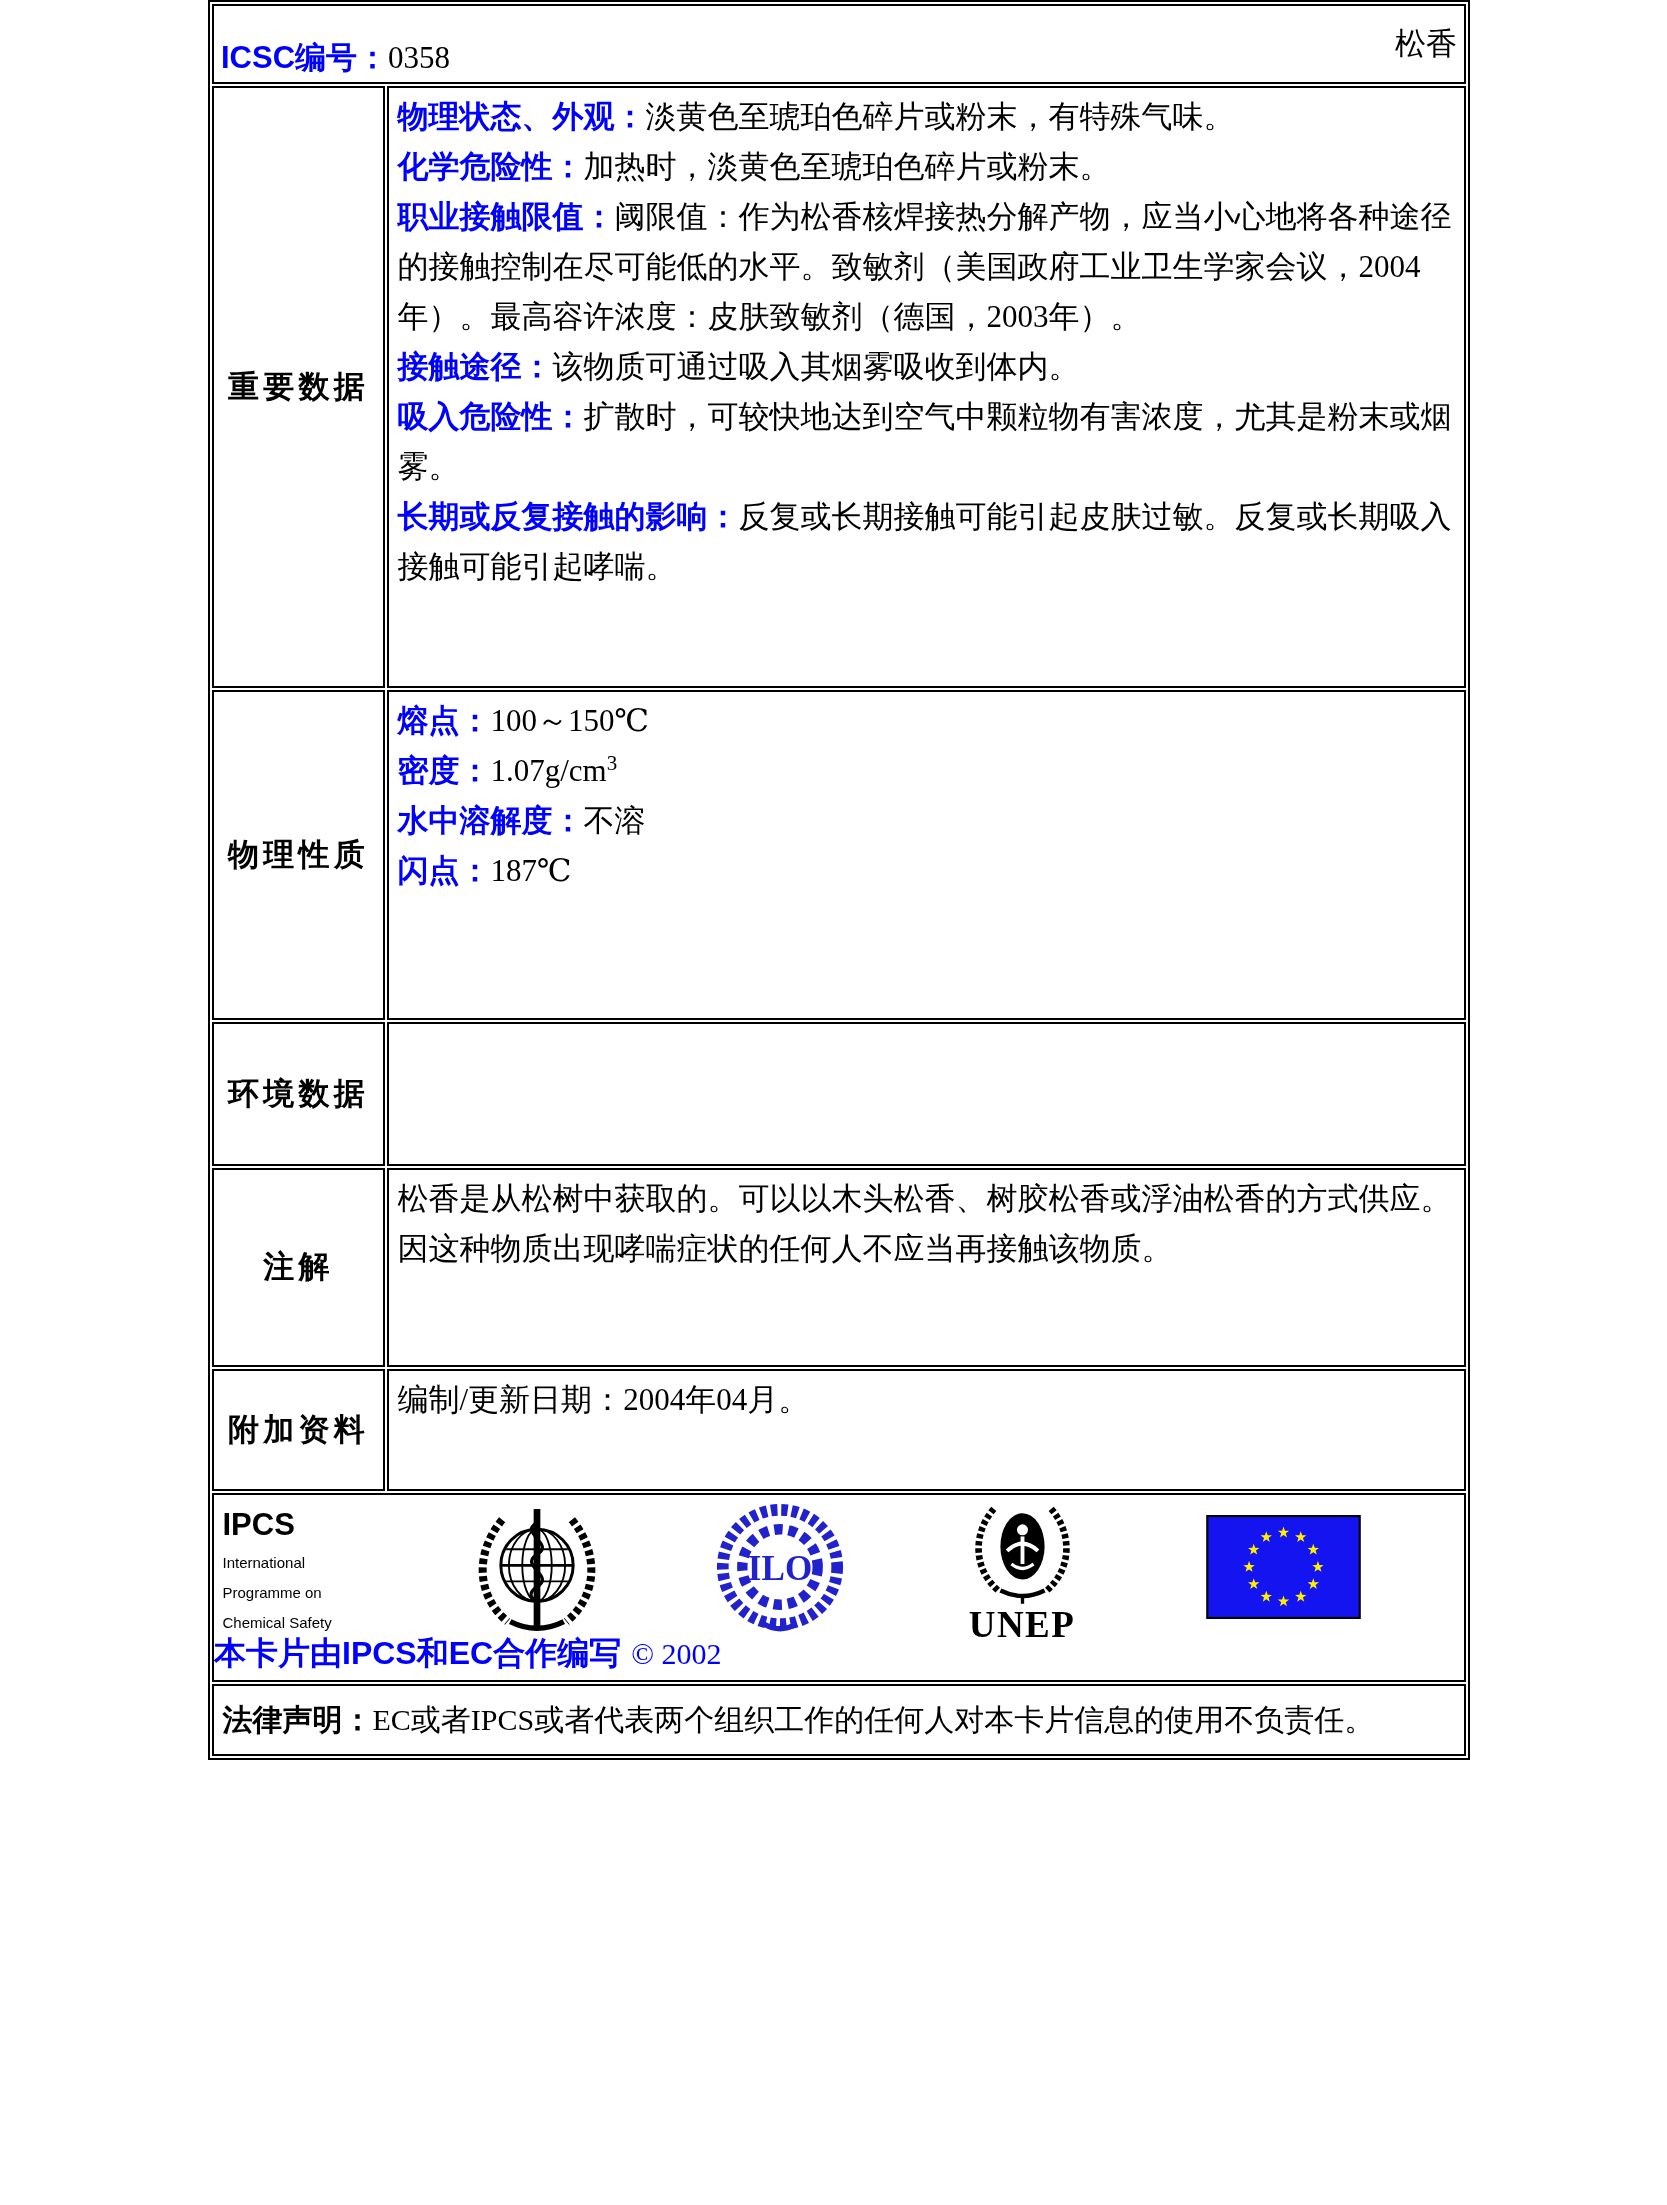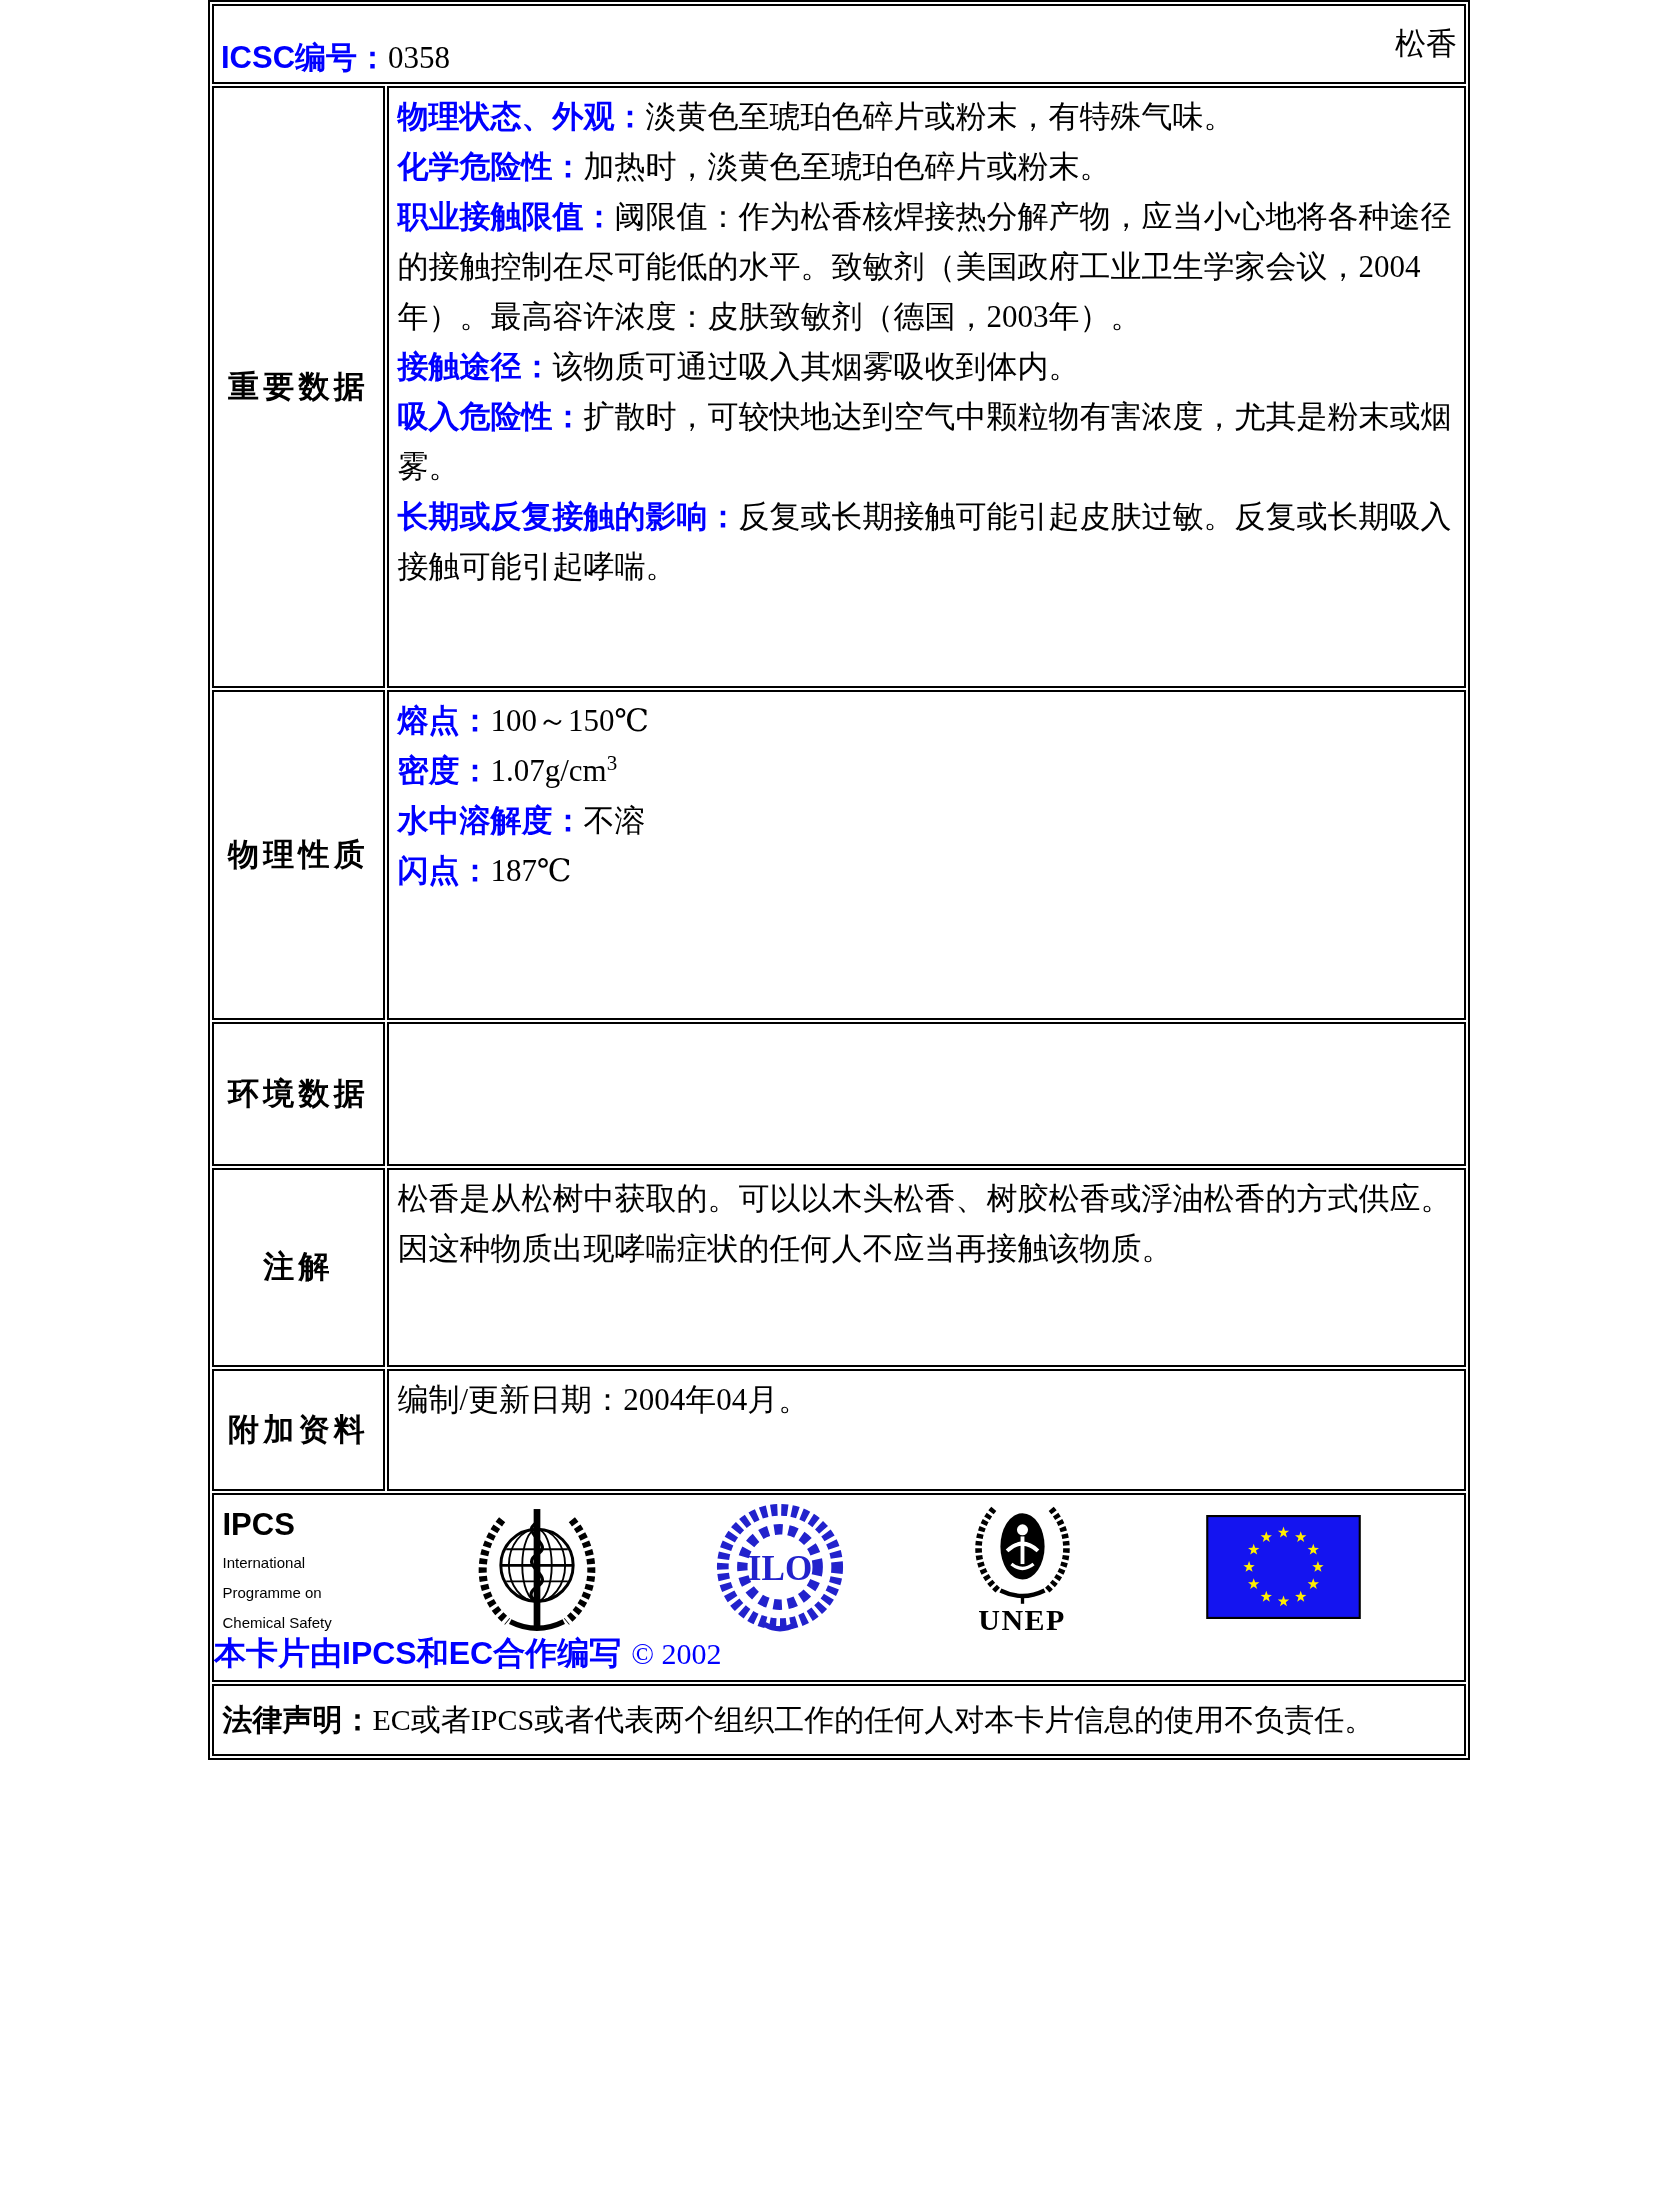--- a/index.html
+++ b/index.html
@@ -72,21 +72,21 @@
     font-family: "Liberation Sans", "DejaVu Sans", sans-serif; color: #000;
   }
   .ipcs-acronym { font-size: 31px; font-weight: bold; margin-bottom: 5.6px; }
   .ipcs-line { font-size: 15px; line-height: 30px; }
 
   .who-logo  { position: absolute; left: 256px;  top: 5.6px; }
   .ilo-logo  { position: absolute; left: 501px;  top: 7px; }
   .unep-block { position: absolute; left: 741px; top: 4.2px; width: 134px; text-align: center; }
   .unep-label {
     font-family: "Liberation Serif", "DejaVu Serif", serif;
-    font-weight: bold; font-size: 30px; letter-spacing: 1.4px; color: #000;
+    font-weight: bold; font-size: 37px; letter-spacing: 1.4px; color: #000;
     margin-top: -4.2px;
   }
   .eu-flag   { position: absolute; left: 992px; top: 20px; }
 
   .copyright {
     position: absolute; left: 0; right: 0; bottom: 4.2px;
     text-align: left; color: #0000ff;
   }
   .copyright-main {
     font-family: "Liberation Sans", "DejaVu Sans", sans-serif;

